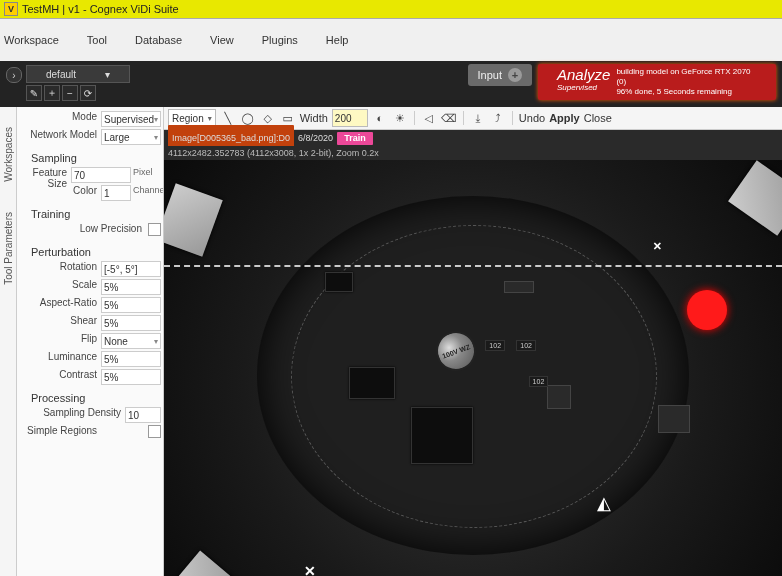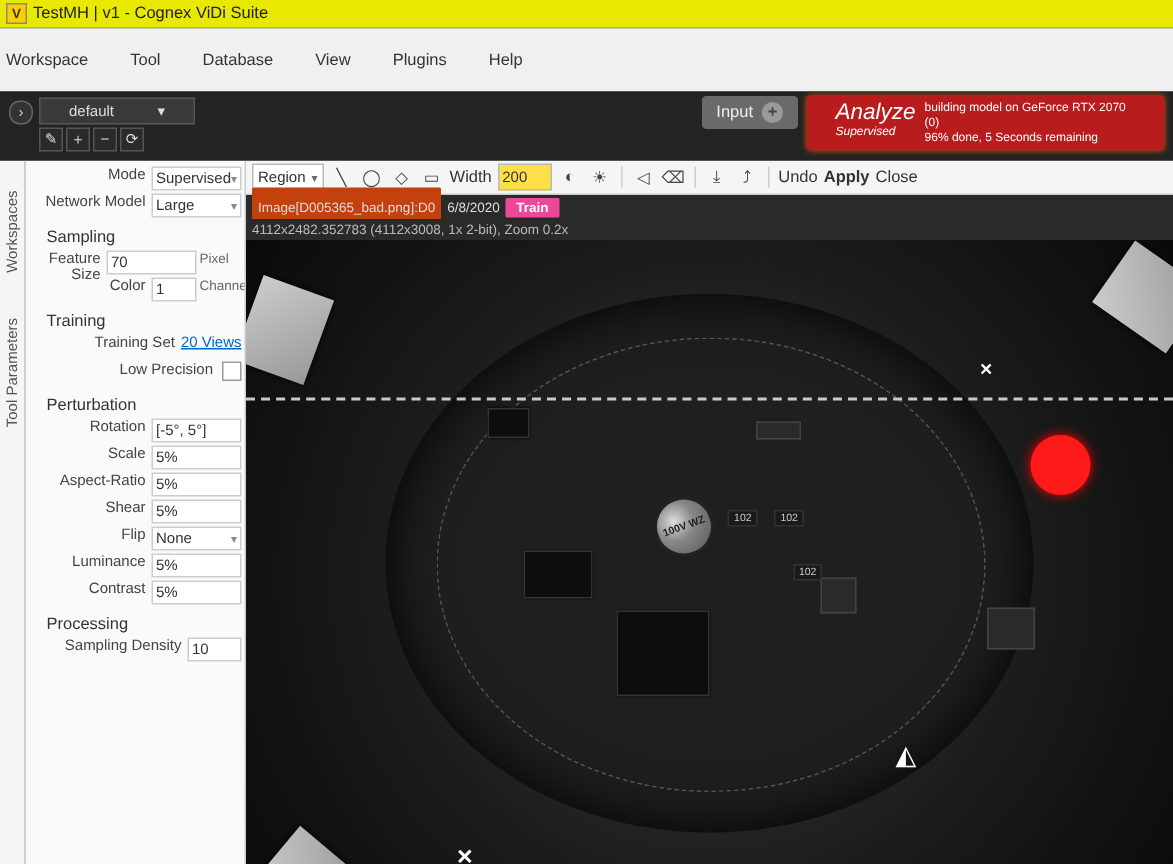--- a/index.html
+++ b/index.html
@@ -31,21 +31,21 @@
 .psuffix{width:28px;font-size:9px;color:#666;margin-left:2px}
 .phead{font-size:11px;font-weight:500;color:#333;margin:6px 0 3px 12px}
 .link{color:#0066cc;text-decoration:underline;font-size:10px}
 .chk{width:11px;height:11px;border:1px solid #999;background:#fff;margin-left:2px}
 .canvas-area{flex:1;background:#1e1e1e;display:flex;flex-direction:column}
 .ctoolbar{height:22px;background:#f5f5f5;border-bottom:1px solid #ccc;display:flex;align-items:center;padding:0 4px;gap:4px;font-size:11px;color:#333}
 .ctoolbar .sep{width:1px;height:14px;background:#ccc;margin:0 2px}
 .ctoolbar .dd{height:16px;background:#fff;border:1px solid #bbb;padding:0 3px;display:flex;align-items:center;font-size:10px}
 .ctoolbar .dd::after{content:"▾";margin-left:4px;font-size:8px;color:#666}
 .ctoolbar .tico{width:16px;height:16px;display:flex;align-items:center;justify-content:center;color:#444}
-.ctoolbar .num{width:30px;height:16px;background:#fde047;border:1px solid #bbb;font-size:10px;padding:0 2px;display:flex;align-items:center}
+.ctoolbar .num{width:30px;height:16px;background:#fef9c3;border:1px solid #bbb;font-size:10px;padding:0 2px;display:flex;align-items:center}
 .cbread{height:16px;background:#2a2a2a;display:flex;align-items:center;padding:0 4px;gap:4px;font-size:9px;color:#ddd}
 .cbread .tag{background:#c2410c;padding:0 4px;height:27px;display:flex;align-items:center;border-radius:1px}
 .cbread .train{background:#ec4899;color:#fff;font-weight:bold;padding:0 7px;height:13px;display:flex;align-items:center;border-radius:1px}
 .cmeta{height:14px;background:#2a2a2a;padding:0 4px;font-size:9px;color:#bbb;display:flex;align-items:center}
 .viewport{flex:1;position:relative;background:radial-gradient(circle at 50% 50%,#3a3a3a 0%,#2a2a2a 30%,#1a1a1a 60%,#0a0a0a 100%);overflow:hidden}
 .pcb{position:absolute;left:15%;top:8%;width:70%;height:80%;background:#1f1f1f;border-radius:50%;box-shadow:inset 0 0 40px #000}
 .pcb::before{content:"";position:absolute;left:8%;top:8%;width:84%;height:84%;border:1px dashed #555;border-radius:50%}
 .chip{position:absolute;background:#0d0d0d;border:1px solid #333;box-shadow:0 0 2px #000}
 .cap-big{position:absolute;left:44%;top:38%;width:36px;height:36px;border-radius:50%;background:radial-gradient(circle at 35% 35%,#ddd 0%,#888 40%,#555 100%);border:2px solid #222;display:flex;align-items:center;justify-content:center;font-size:7px;color:#222;font-weight:bold;transform:rotate(-20deg)}
 .red-mark{position:absolute;right:55px;top:130px;width:40px;height:40px;border-radius:50%;background:#ff1a1a;box-shadow:0 0 8px #ff0000}
@@ -126,24 +126,20 @@
         <span class="pval">70</span>
         <span class="psuffix">Pixel</span>
       </div>
     <div class="prow">
         <span class="plabel">Color</span>
         <span class="pval" style="width:24px">1</span>
         <span class="psuffix">Channel</span>
       </div>
     <div class="phead">Training</div>
     <div class="prow">
-        <span class="plabel">Training Set</span>
-        <span class="link">20 Views</span>
-      </div>
-    <div class="prow">
         <span class="plabel">Low Precision</span>
         <span class="chk"></span>
       </div>
     <div class="phead">Perturbation</div>
     <div class="prow">
         <span class="plabel">Rotation</span>
         <span class="pval">[-5°, 5°]</span>
       </div>
     <div class="prow">
         <span class="plabel">Scale</span>
@@ -166,20 +162,24 @@
         <span class="pval">5%</span>
       </div>
     <div class="prow">
         <span class="plabel">Contrast</span>
         <span class="pval">5%</span>
       </div>
     <div class="phead">Processing</div>
     <div class="prow">
         <span class="plabel">Sampling Density</span>
         <span class="pval" style="width:30px">10</span>
+      </div>
+    <div class="prow">
+        <span class="plabel" style="text-align:left;padding-left:8px">Simple Regions</span>
+        <span class="chk"></span>
       </div>
   </div>
 
   <div class="canvas-area">
     <div class="ctoolbar">
       <span class="dd">Region</span>
       <span class="tico">╲</span>
       <span class="tico">◯</span>
       <span class="tico">◇</span>
       <span class="tico">▭</span>

